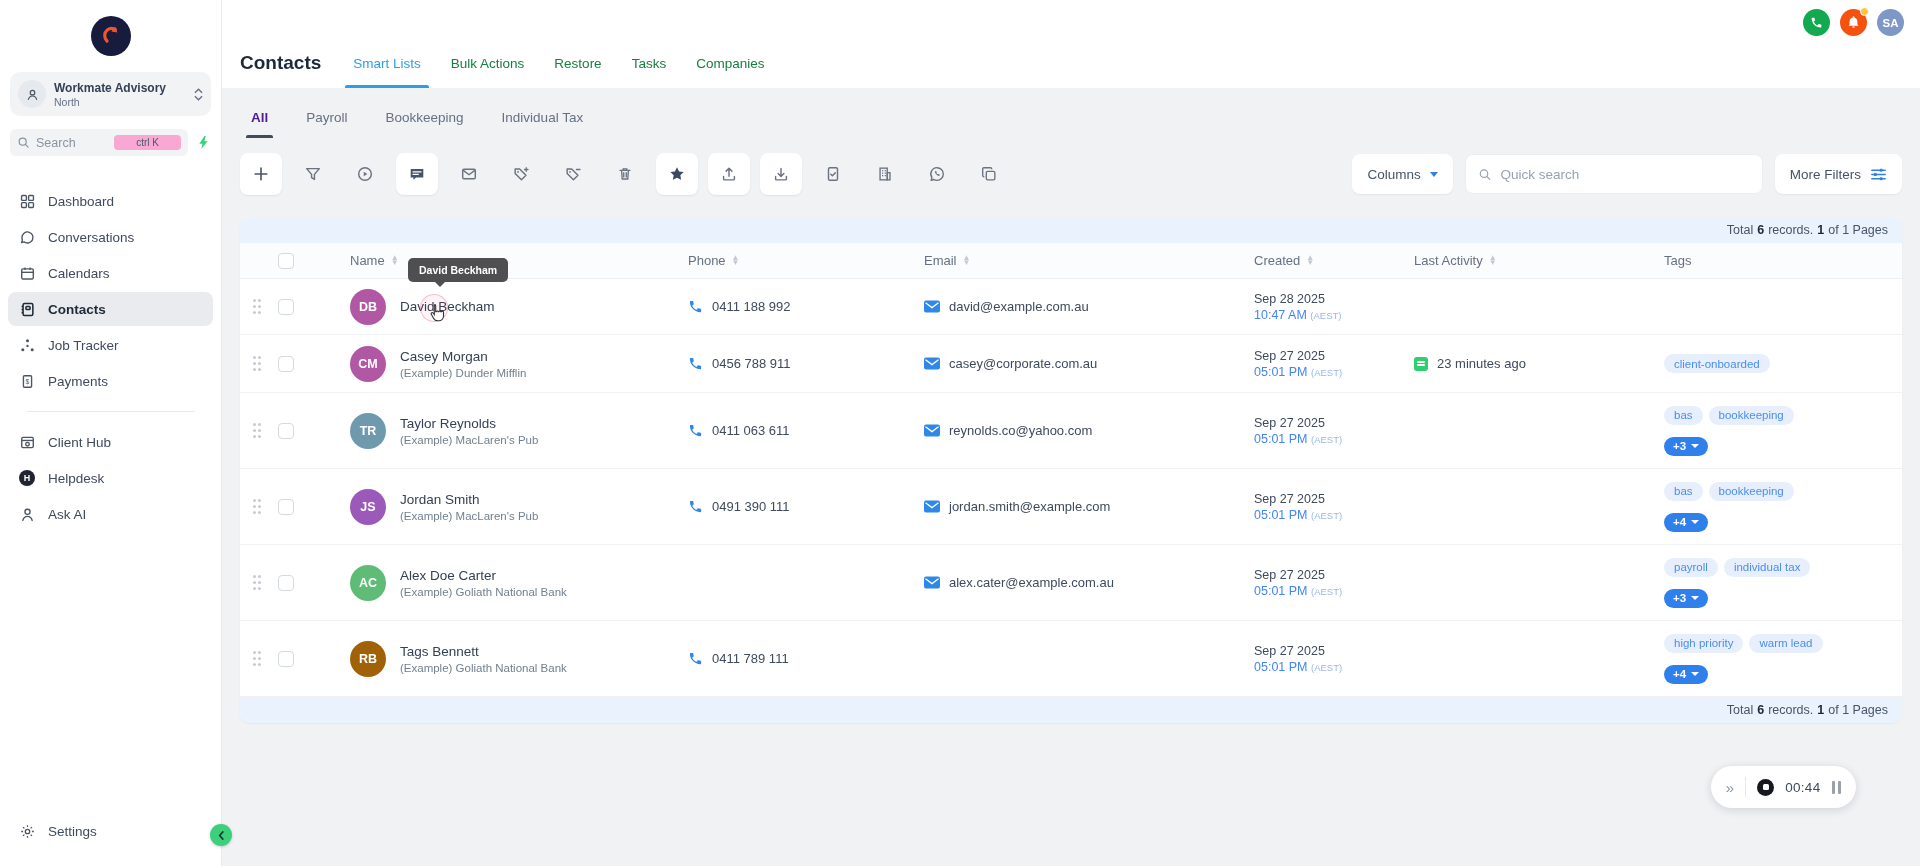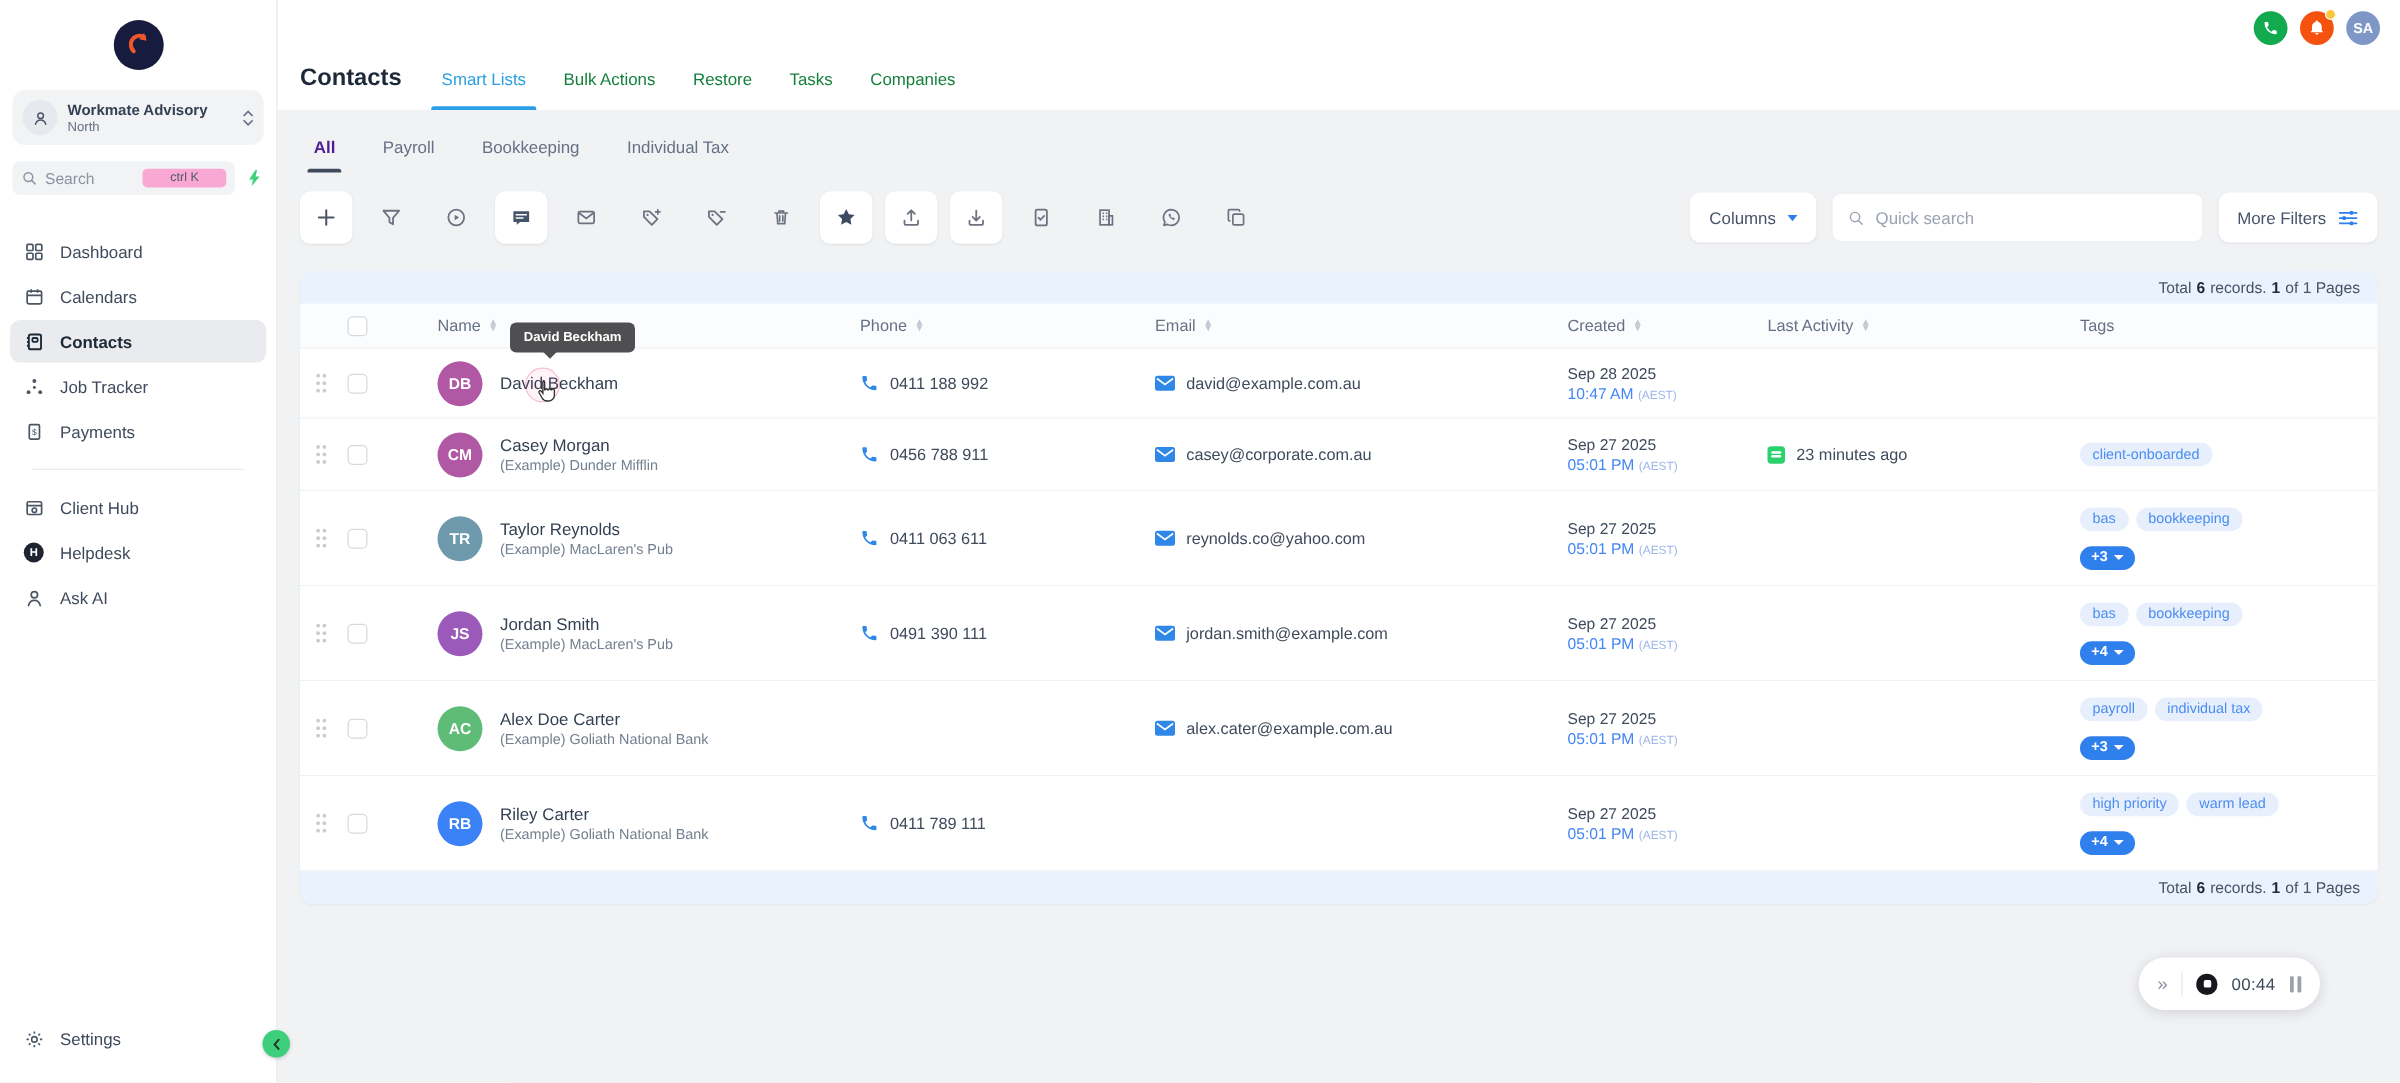--- a/index.html
+++ b/index.html
@@ -165,20 +165,28 @@
               <rect x="3" y="11.3" width="5.7" height="5.7" rx="1"></rect>
               <rect x="11.3" y="11.3" width="5.7" height="5.7" rx="1"></rect>
             </g>
           </svg>
         </span>
       <span>Dashboard</span>
     </div>
     <div class="nav-item">
       <span class="nicon">
           <svg width="17" height="17" viewBox="0 0 20 20">
+            <path d="M3.5 10a6.5 6.5 0 1 1 2.5 5.1L3 16l1-2.9A6.5 6.5 0 0 1 3.5 10z" fill="none" stroke="#4b5563" stroke-width="1.6" stroke-linejoin="round"></path>
+          </svg>
+        </span>
+      <span>Conversations</span>
+    </div>
+    <div class="nav-item">
+      <span class="nicon">
+          <svg width="17" height="17" viewBox="0 0 20 20">
             <g fill="none" stroke="#4b5563" stroke-width="1.6">
               <rect x="3.2" y="4.5" width="13.6" height="12" rx="1.5"></rect>
               <line x1="3.2" y1="8.6" x2="16.8" y2="8.6"></line>
               <line x1="7" y1="2.8" x2="7" y2="6"></line>
               <line x1="13" y1="2.8" x2="13" y2="6"></line>
             </g>
           </svg>
         </span>
       <span>Calendars</span>
     </div>
@@ -707,23 +715,23 @@
       </div>
 
       <div class="grid trow h76">
         <div class="cell drag">
             <span class="dots"></span>
           </div>
         <div class="cell check">
             <span class="checkbox"></span>
           </div>
         <div class="cell name">
-          <span class="avatar" style="background:#3b82f6">RB</span>
+          <span class="avatar" style="background:#a16207">RB</span>
           <span>
-              <div class="nm">Riley Carter</div>
+              <div class="nm">Tags Bennett</div>
               <div class="sub">(Example) Goliath National Bank</div>
             </span>
         </div>
         <div class="cell phone">
           <svg width="15" height="15" viewBox="0 0 24 24">
               <path d="M20 15.5c-1.2 0-2.4-.2-3.5-.6h-.3c-.3 0-.5.1-.7.3l-2.2 2.2c-2.8-1.4-5.2-3.8-6.6-6.6l2.2-2.2c.3-.3.4-.7.2-1-.3-1.1-.5-2.3-.5-3.6 0-.6-.4-1-1-1H4c-.6 0-1 .4-1 1 0 9.4 7.6 17 17 17 .6 0 1-.4 1-1v-3.5c0-.6-.4-1-1-1z" fill="#2f88e8"></path>
             </svg>
           <span>0411 789 111</span>
         </div>
         <div class="cell email"></div>

